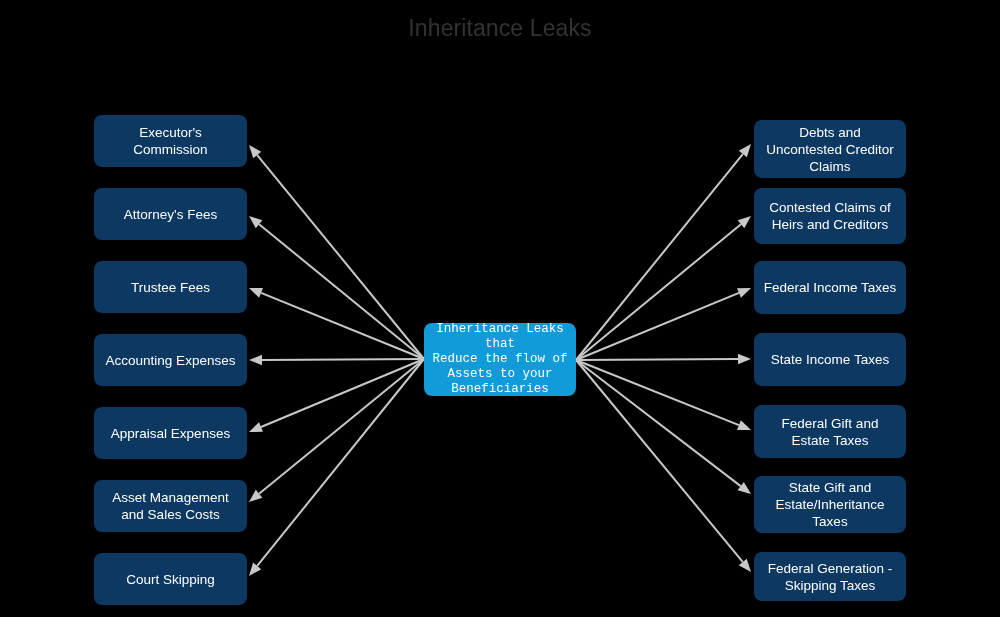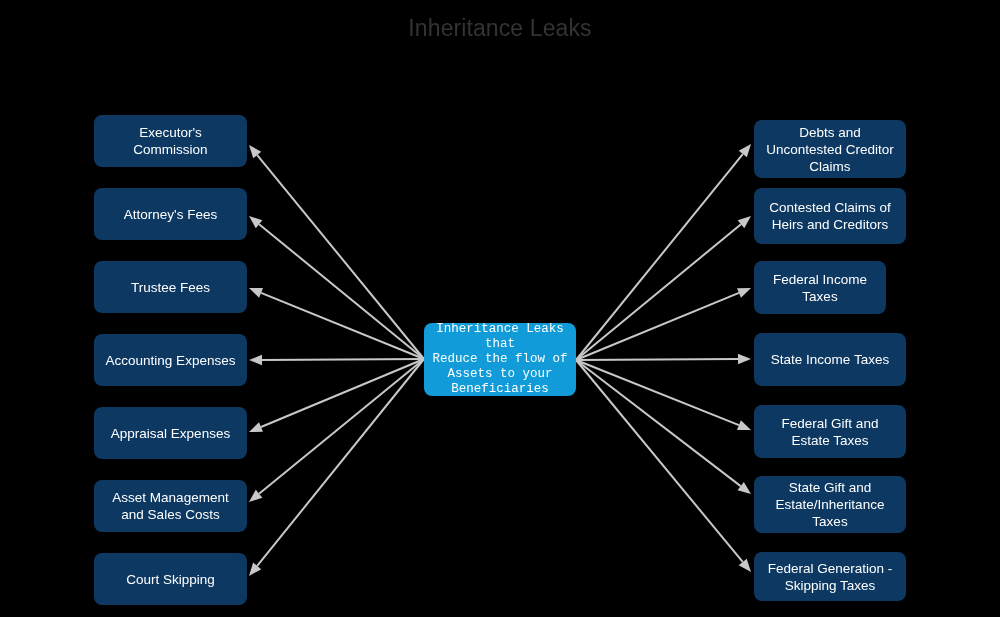--- a/index.html
+++ b/index.html
@@ -164,21 +164,21 @@
       </div>
       <div class="node leaf" style="left: 754px; top: 112px; width: 152px; height: 58px; margin-top: 8px;">
         <span class="node-label">Debts and
 Uncontested Creditor
 Claims</span>
       </div>
       <div class="node leaf" style="left: 754px; top: 188px; width: 152px; height: 56px; align-items: center;">
         <span class="node-label">Contested Claims of
 Heirs and Creditors</span>
       </div>
-      <div class="node leaf" style="left: 754px; top: 261px; width: 132px; height: 53px; justify-content: center;">
+      <div class="node leaf" style="left: 754px; top: 261px; width: 152px; height: 53px; justify-content: center;">
         <span class="node-label">Federal Income Taxes</span>
       </div>
       <div class="node leaf" style="left: 754px; top: 333px; width: 152px; height: 53px;">
         <span class="node-label">State Income Taxes</span>
       </div>
       <div class="node leaf" style="left: 754px; top: 405px; width: 152px; height: 53px; justify-content: flex-end;">
         <span class="node-label">Federal Gift and
 Estate Taxes</span>
       </div>
       <div class="node leaf" style="left: 754px; top: 476px; width: 152px; height: 57px;">

